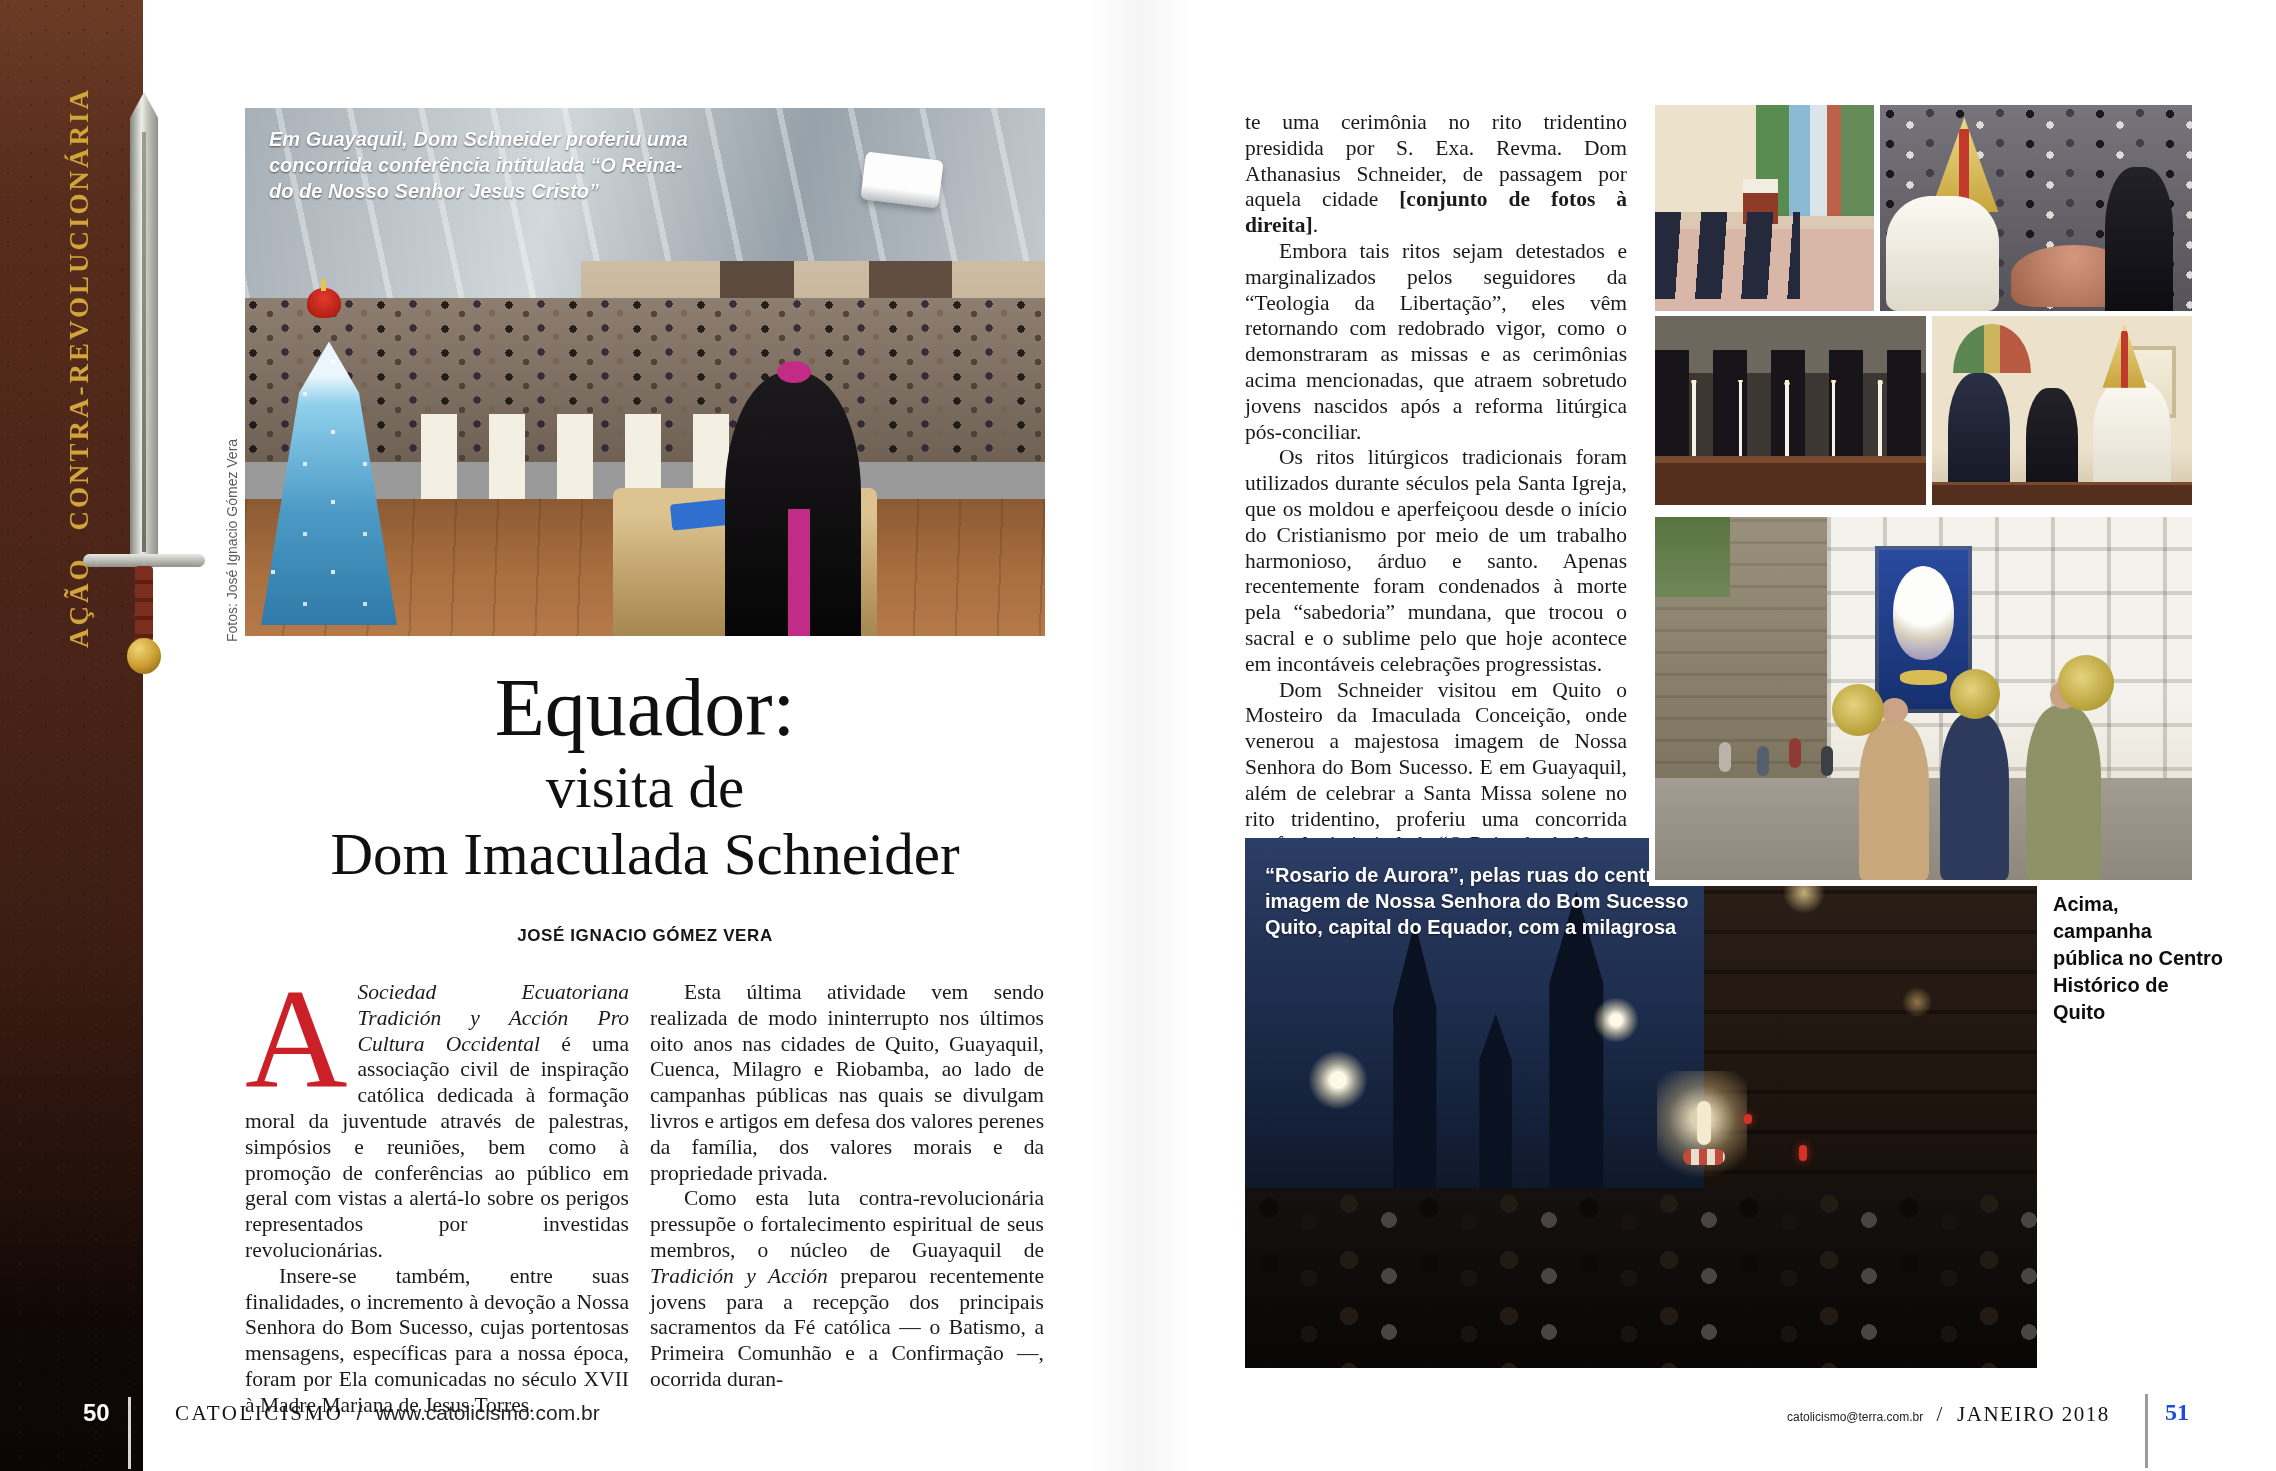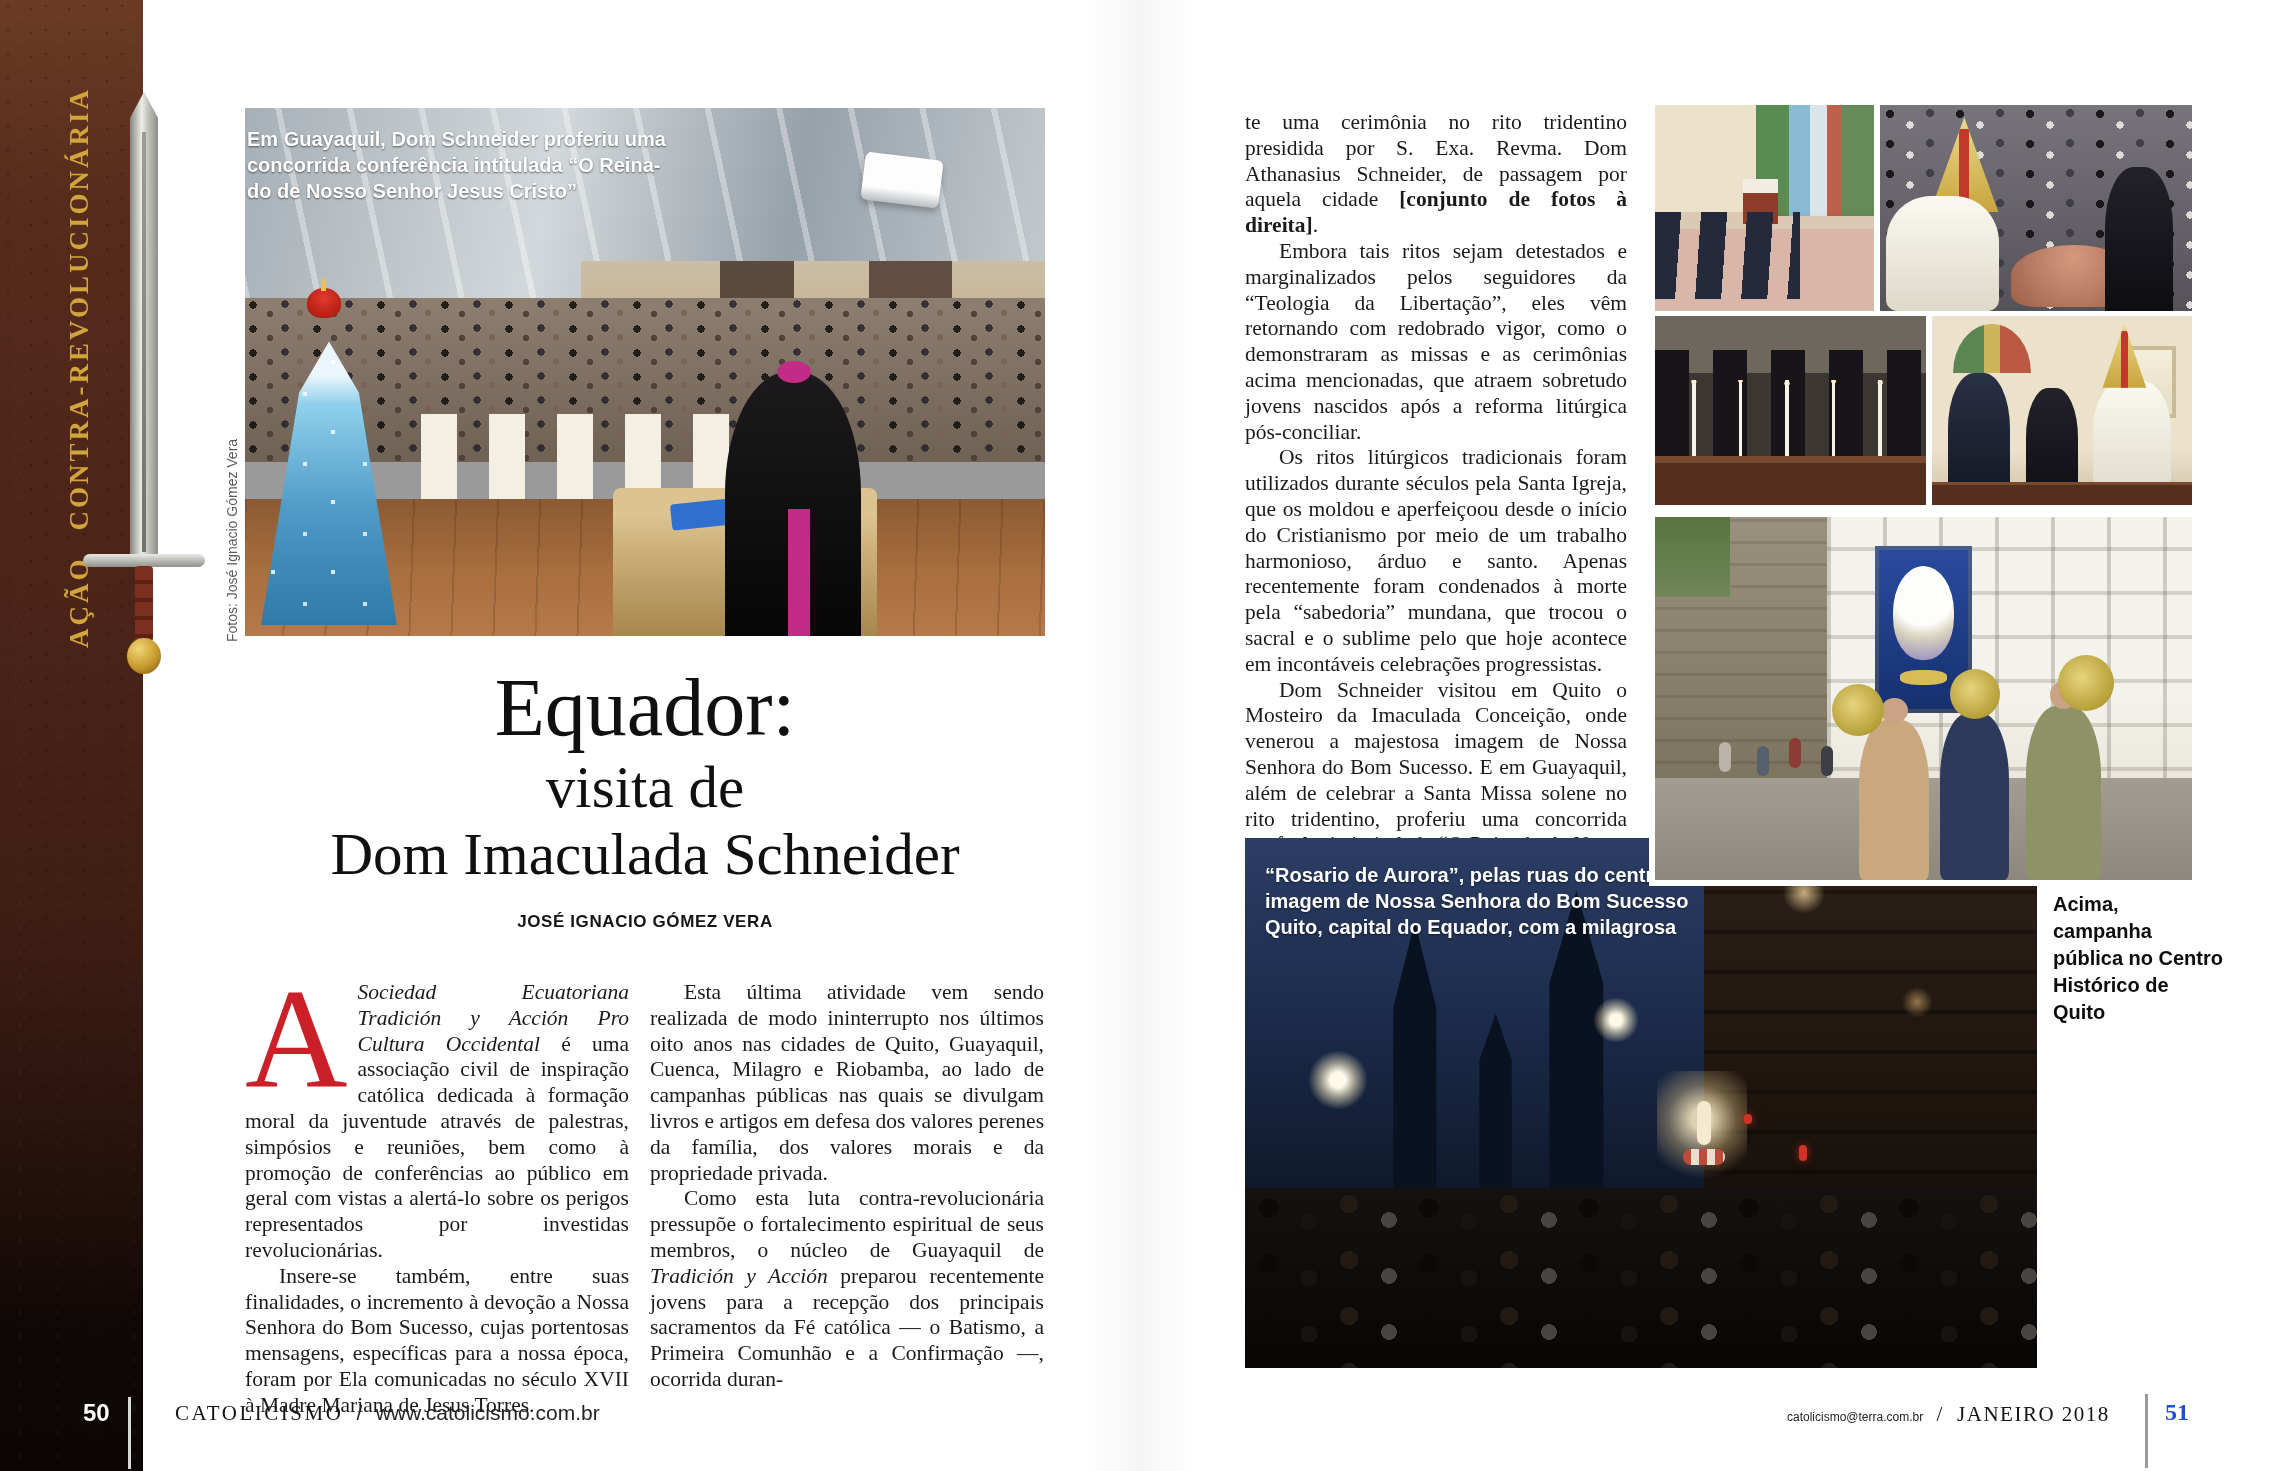--- a/index.html
+++ b/index.html
@@ -87,21 +87,21 @@
   .cf-table:before{content:"";position:absolute;left:22%;top:8%;width:90px;height:26px;
     background:#2f6fd0;transform:rotate(-6deg);border-radius:4px;}
   .credit{position:absolute;left:224px;top:642px;transform:rotate(-90deg);transform-origin:0 0;
     width:200px;font-family:"Liberation Sans",sans-serif;font-size:14px;color:#5c5c5c;white-space:nowrap;}
 
   
   .title-block{position:absolute;left:245px;top:664px;width:800px;text-align:center;color:#101010;}
   .t1{font-size:82px;line-height:88px;}
   .t2{font-size:59px;line-height:70px;}
   .t3{font-size:59px;line-height:64px;}
-  .byline{margin-top:26px;font-family:"Liberation Sans",sans-serif;font-weight:bold;
+  .byline{margin-top:40px;font-family:"Liberation Sans",sans-serif;font-weight:bold;
           font-size:17px;letter-spacing:.6px;color:#141414;}
   .bodycol{position:absolute;text-align:justify;font-size:21.5px;line-height:25.8px;color:#1a1a1a;}
   .bodycol p{margin:0;}
   .bodycol p.ind{text-indent:34px;}
   .dropcap{float:left;font-size:142px;line-height:104px;padding:6px 10px 0 0;
            color:var(--dropcap,#cb2027);font-family:"Liberation Serif",serif;}
   .ital{font-style:italic;}
   .endmark{color:var(--endmark,#7d8f7d);font-size:17px;padding-left:6px;}
 
   
@@ -236,21 +236,21 @@
     <div class="cf-wall"></div>
     <div class="cf-audience"></div>
     <div class="cf-priests"></div>
     <div class="cf-floor"></div>
     <div class="cf-statue">
       <div class="cf-crown"></div>
       <div class="cf-mantle"></div>
     </div>
     <div class="cf-table"></div>
     <div class="cf-bishop"></div>
-    <div class="pcap" style="left:2px;top:18px;width:640px;">
+    <div class="pcap" style="left:24px;top:18px;width:640px;font-style:italic;">
       <span>Em Guayaquil, Dom Schneider proferiu uma</span>
       <span>concorrida conferência intitulada “O Reina-</span>
       <span>do de Nosso Senhor Jesus Cristo”</span>
     </div>
   </div>
   <div class="credit">Fotos: José Ignacio Gómez Vera</div>
 
   <div class="title-block">
     <div class="t1">Equador:</div>
     <div class="t2">visita de</div>

